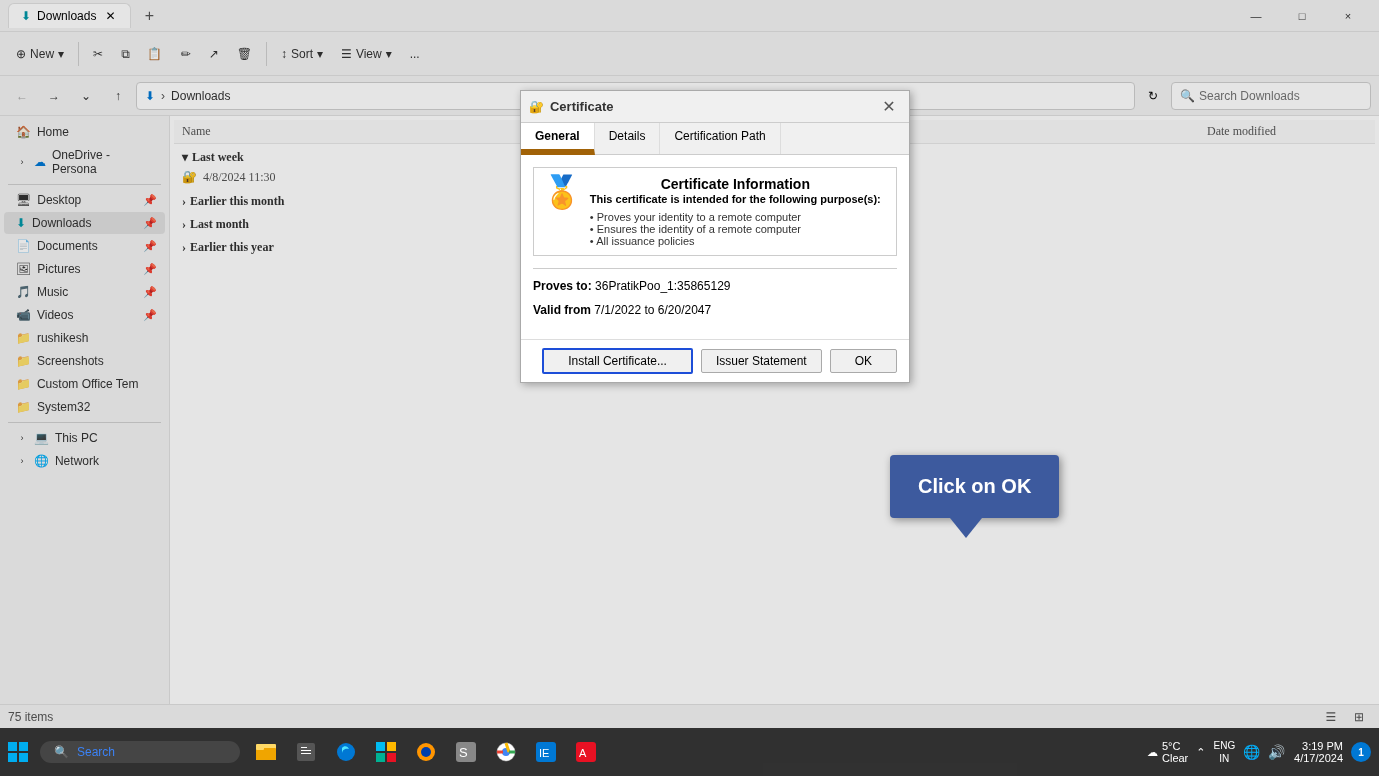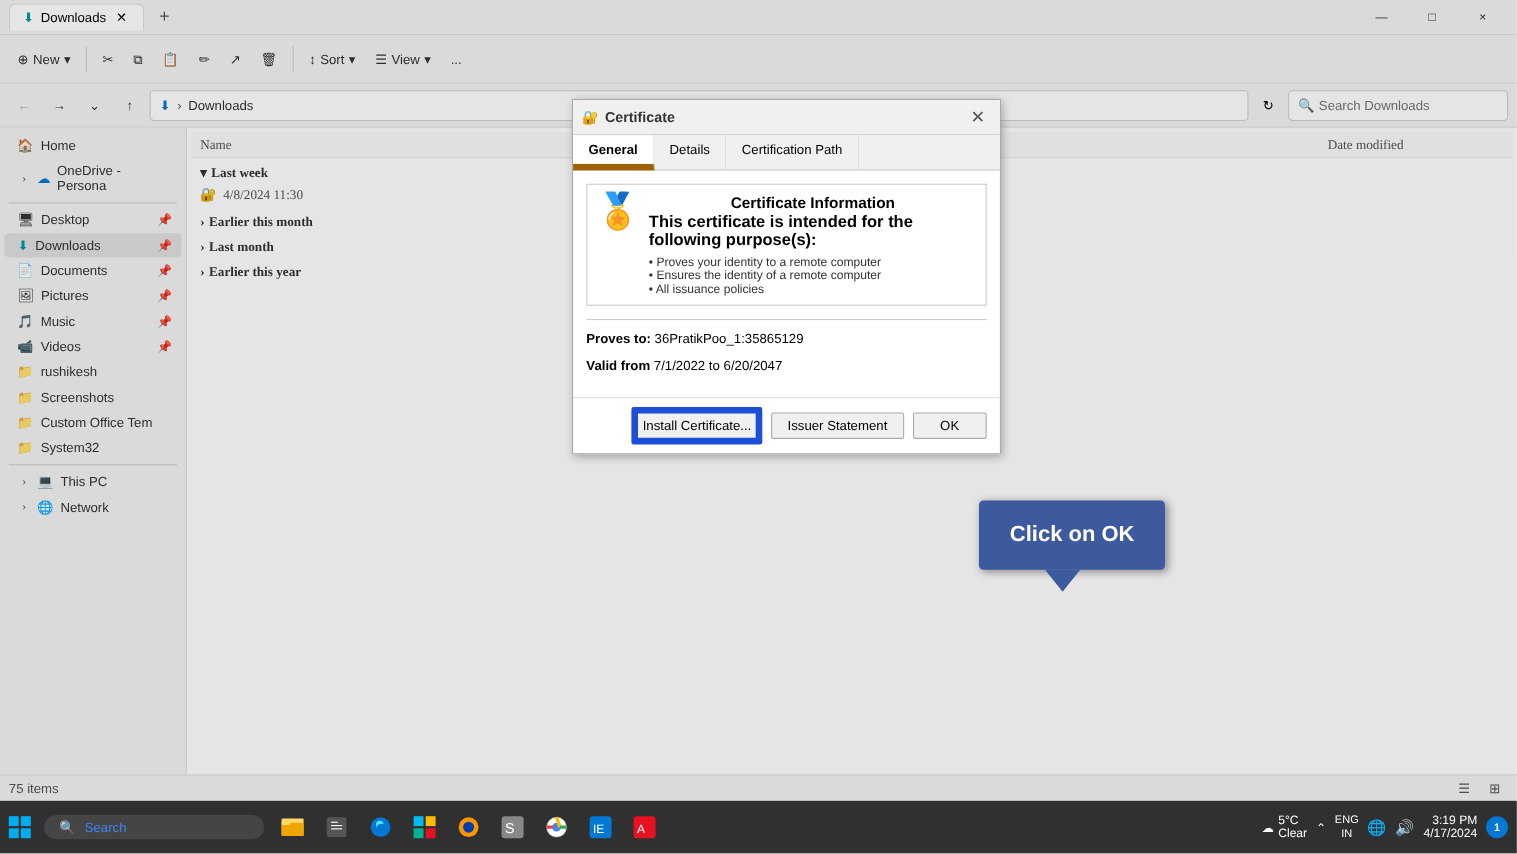--- a/index.html
+++ b/index.html
@@ -72,31 +72,31 @@
     .dialog { position: absolute; top: 90px; left: 520px; width: 390px; background: #fff; border: 1px solid #aaa; box-shadow: 2px 2px 8px rgba(0,0,0,0.3); z-index: 200; }
     .dialog-title { height: 32px; background: #f0f0f0; display: flex; align-items: center; padding: 0 8px; gap: 6px; border-bottom: 1px solid #ccc; }
     .dialog-title-text { flex: 1; font-size: 13px; font-weight: 600; color: #333; }
     .dialog-close { width: 24px; height: 24px; display: flex; align-items: center; justify-content: center; border-radius: 4px; cursor: pointer; font-size: 16px; color: #555; }
     .dialog-tabs { display: flex; border-bottom: 1px solid #ccc; background: #f0f0f0; }
     .dialog-tab { padding: 6px 14px; font-size: 12px; cursor: pointer; border-right: 1px solid #ddd; }
     .dialog-tab.active { background: #fff; border-bottom: 6px solid #a16207; font-weight: 600; margin-bottom: -1px; }
     .dialog-body { padding: 12px; }
     .cert-info-box { border: 1px solid #ccc; padding: 8px; margin-bottom: 12px; display: flex; gap: 8px; align-items: flex-start; }
     .cert-title { font-size: 14px; font-weight: 700; margin-bottom: 1px; text-align: center; }
-    .cert-purposes { font-size: 15px; margin-bottom: 6px; font-weight: 600; }
+    .cert-purposes { font-size: 11px; margin-bottom: 6px; font-weight: 600; }
     .cert-bullets { font-size: 11px; color: #333; list-style: none; }
     .cert-bullets li::before { content: "• "; }
     .cert-divider { height: 1px; background: #ccc; margin: 10px 0; }
     .cert-field { margin-bottom: 10px; font-size: 12px; }
     .cert-field-label { font-weight: 700; }
     .cert-field-value { margin-left: 0; }
     .dialog-footer { display: flex; justify-content: flex-end; align-items: center; padding: 8px 12px; border-top: 1px solid #ddd; gap: 8px; }
     .dialog-btn { padding: 4px 14px; font-size: 12px; border: 1px solid #aaa; background: #f0f0f0; cursor: pointer; border-radius: 2px; }
     .dialog-btn.ok { padding: 4px 24px; }
-    .install-btn { padding: 4px 4px; font-size: 12px; border: 6px solid #1d4ed8; background: #f0f0f0; cursor: pointer; border-radius: 2px; }
+    .install-btn { padding: 4px 24px; font-size: 12px; border: 2px solid #1d4ed8; background: #f0f0f0; cursor: pointer; border-radius: 2px; }
 
     
     .callout { position: absolute; top: 455px; left: 890px; z-index: 300; }
     .callout-box { background: #3d5a9e; color: #fff; padding: 20px 28px; border-radius: 4px; font-size: 20px; font-weight: 700; white-space: nowrap; box-shadow: 2px 2px 8px rgba(0,0,0,0.4); }
     .callout-arrow { width: 0; height: 0; border-left: 16px solid transparent; border-right: 16px solid transparent; border-top: 20px solid #3d5a9e; margin-left: 60px; }
 
     
     .teal { color: #0097a7; }
   </style>
 </head>

